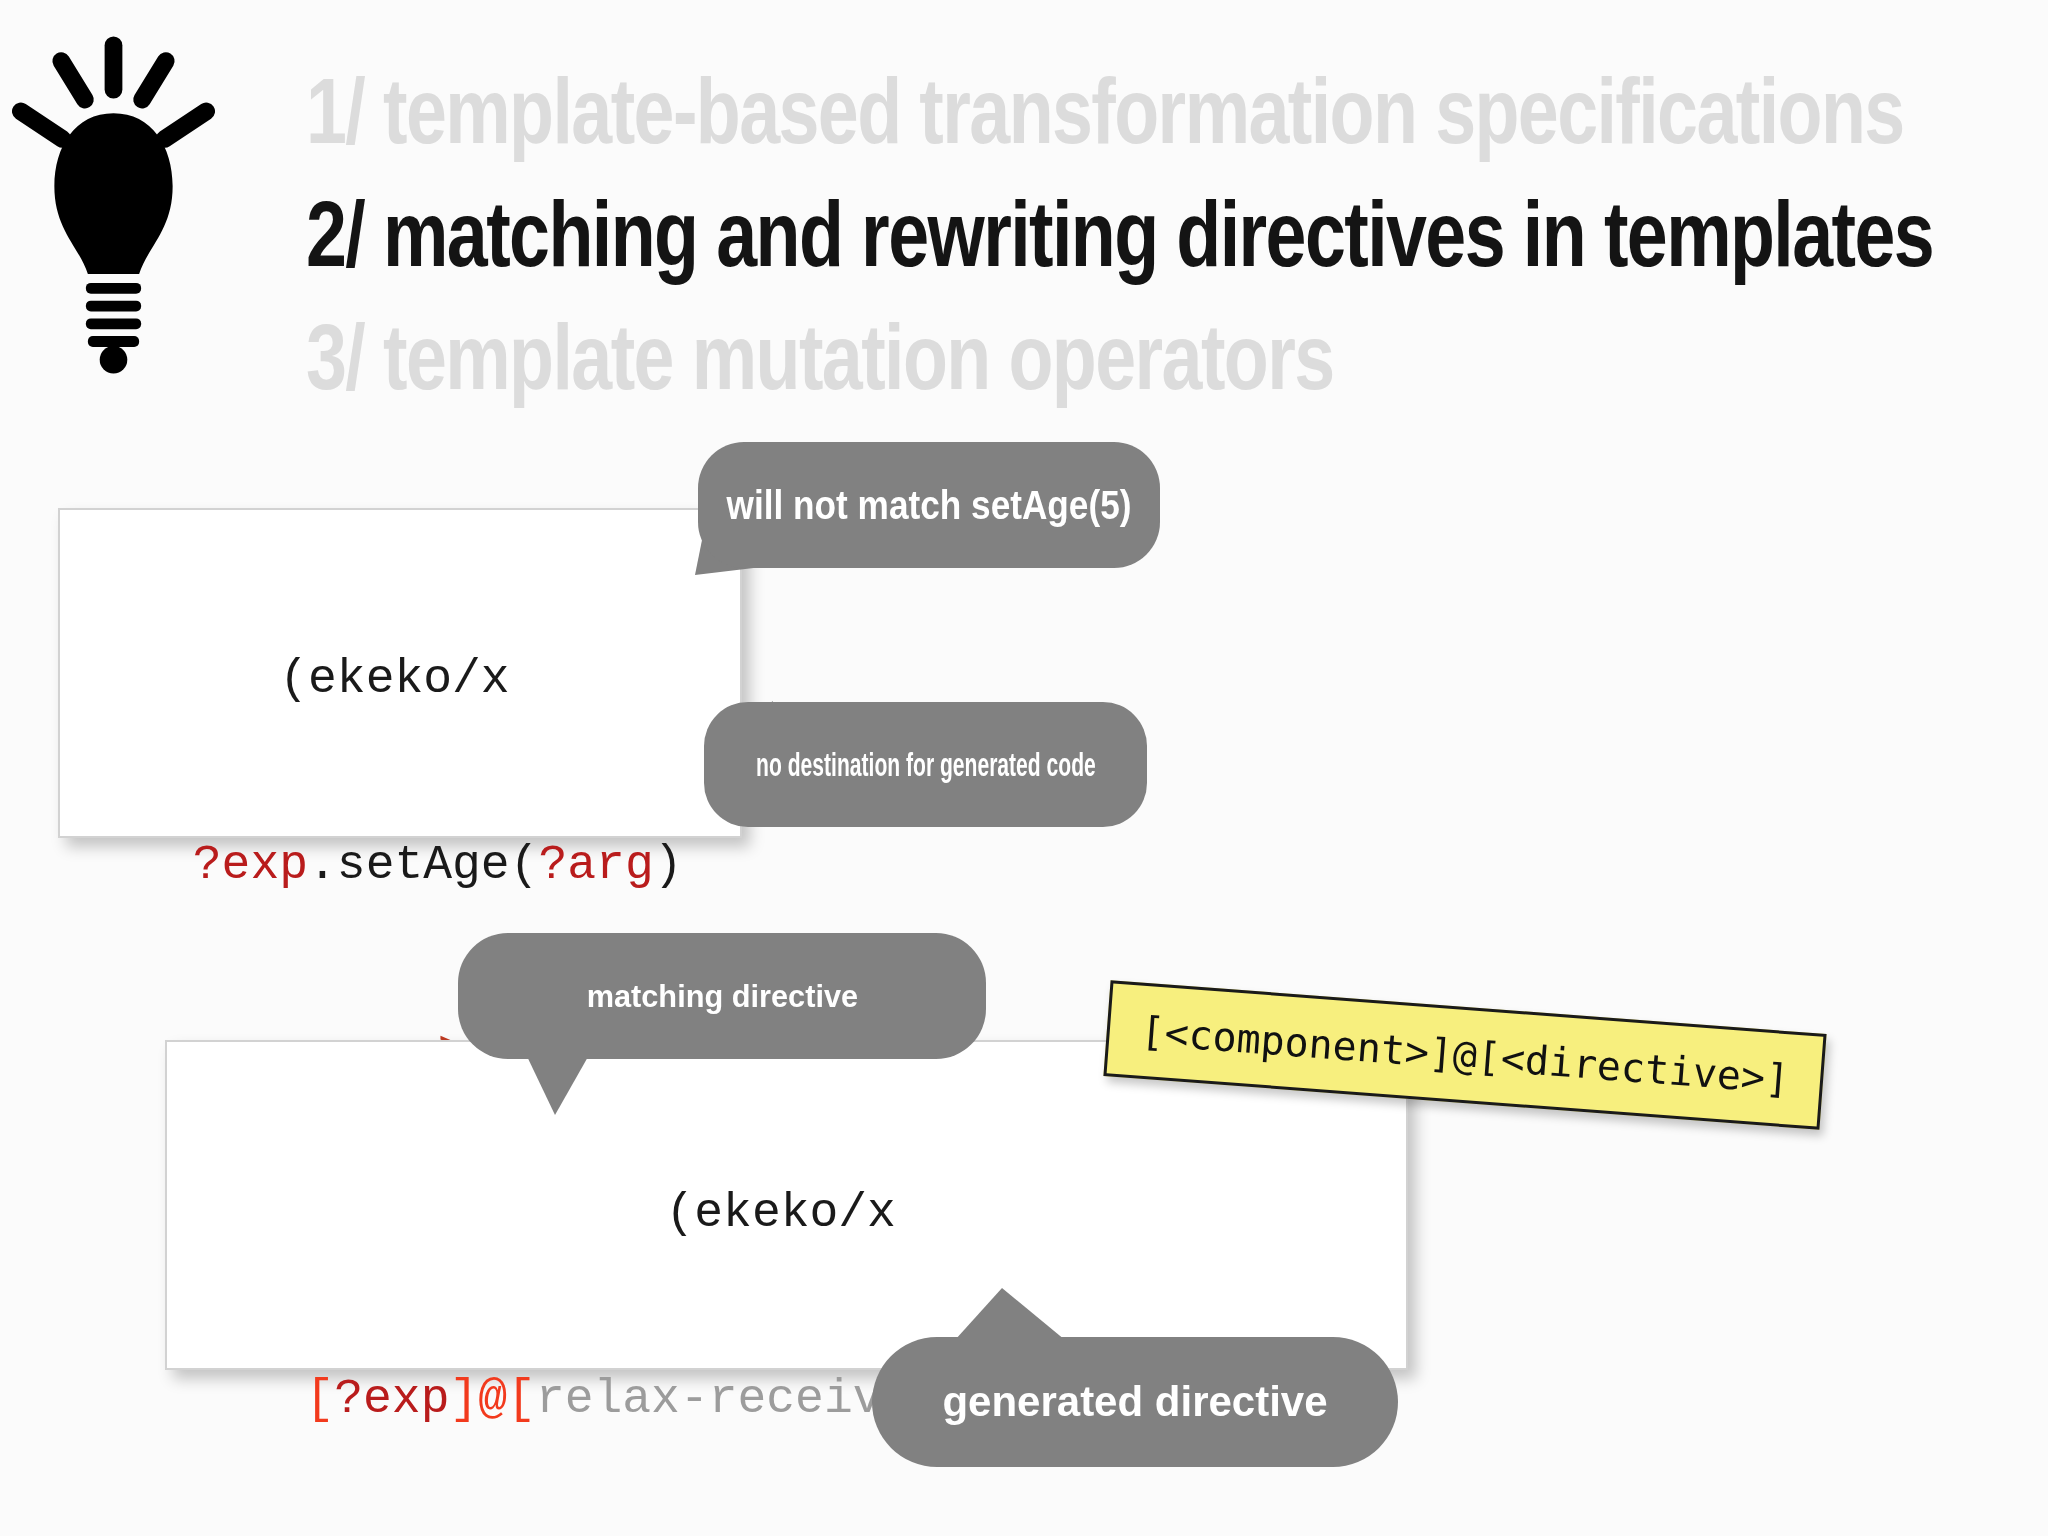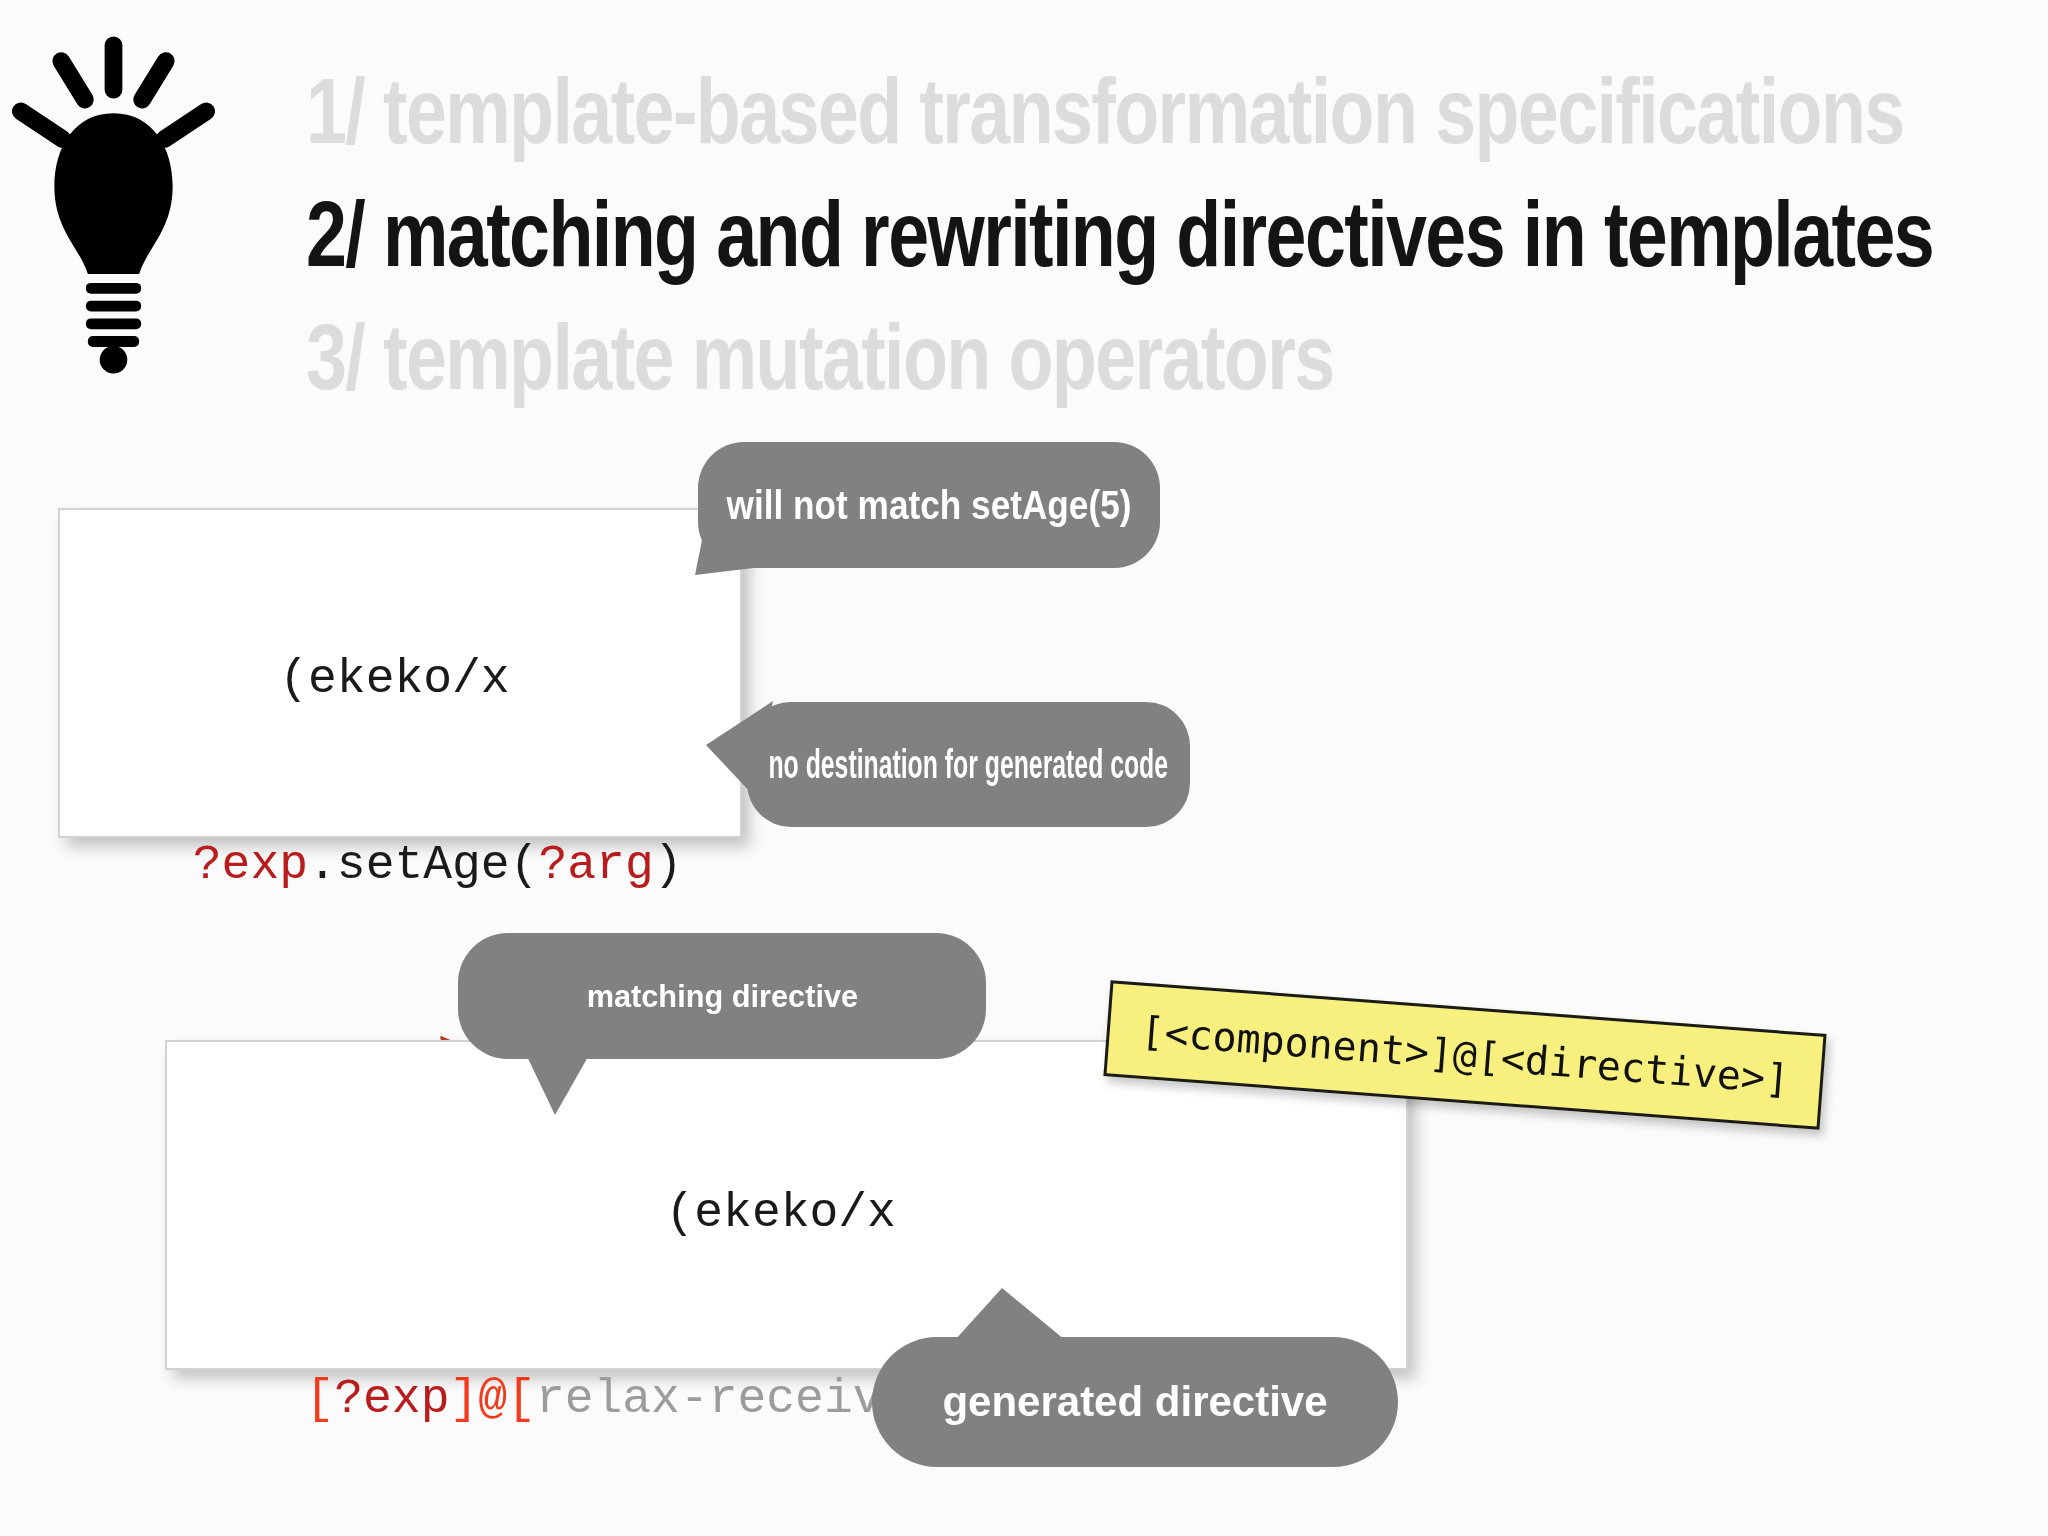--- a/index.html
+++ b/index.html
@@ -38,21 +38,21 @@
   .tok-meta{color:#9c9c9c;}
   
   .bubble{
     position:absolute;background:#818181;color:#ffffff;z-index:6;
     display:flex;align-items:center;justify-content:center;
     font-weight:bold;white-space:nowrap;
   }
   .bubble .btxt{transform-origin:center;}
   #bubble-no-match{left:698px;top:442px;width:462px;height:126px;border-radius:46px;font-size:40px;}
   #bubble-no-match .btxt{transform:scaleX(.88);}
-  #bubble-no-dest{left:747px;top:702px;width:443px;height:125px;border-radius:44px;font-size:40px;}
+  #bubble-no-dest{left:704px;top:702px;width:443px;height:125px;border-radius:44px;font-size:34px;}
   #bubble-no-dest .btxt{transform:scaleX(.62);}
   #bubble-matching{left:458px;top:933px;width:528px;height:126px;border-radius:50px;font-size:32px;}
   #bubble-matching .btxt{transform:scaleX(.96);}
   #bubble-rewriting{left:872px;top:1337px;width:526px;height:130px;border-radius:65px;font-size:42px;}
   #bubble-rewriting .btxt{transform:scaleX(1);}
   .tail{position:absolute;z-index:5;}
   .tail polygon{fill:#818181;}
   
   .note{
     position:absolute;left:1106px;top:1007px;width:718px;height:96px;

